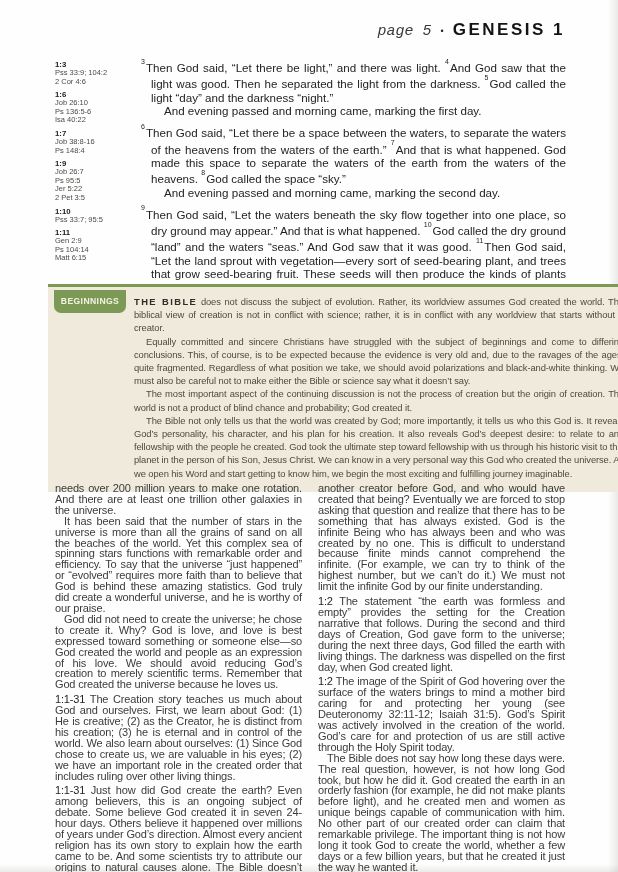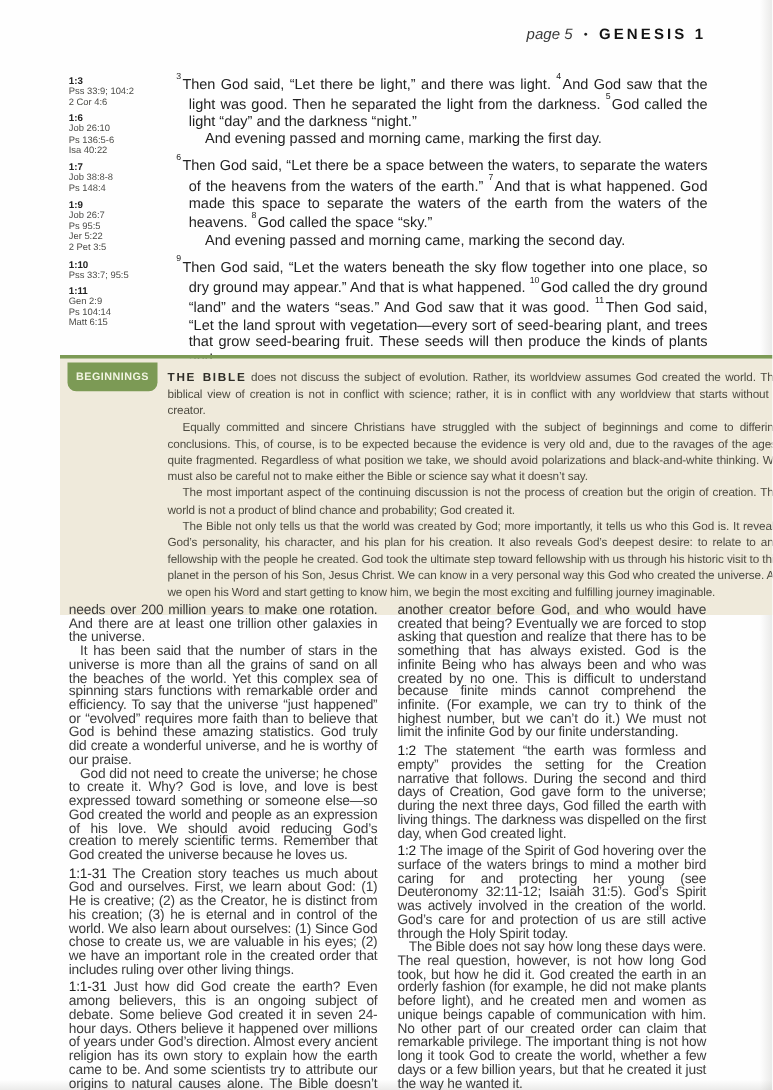--- a/index.html
+++ b/index.html
@@ -7,23 +7,23 @@
     position:relative;width:618px;height:872px;background:#fefefe;overflow:hidden;
     font-family:"Liberation Sans",sans-serif;color:#3c3c3c;
   }
   .page-edge-right{position:absolute;top:0;right:0;width:10px;height:100%;
     background:linear-gradient(to right,rgba(255,255,255,0),rgba(160,160,155,0.22));}
   .page-edge-bottom{position:absolute;bottom:0;left:0;width:100%;height:8px;
     background:linear-gradient(to bottom,rgba(255,255,255,0),rgba(160,160,155,0.20));}
 
   
   .running-head{position:absolute;top:20px;right:53px;display:flex;align-items:baseline;gap:9px;}
-  .page-label{font-family:Liberation Sans, sans-serif;font-style:italic;font-size:12px;color:#3a3a3a;}
+  .page-label{font-family:Liberation Mono, monospace;font-style:italic;font-size:15px;color:#3a3a3a;}
   .head-bullet{font-size:9px;color:#222;position:relative;top:-1px;}
-  .book-title{font-weight:bold;font-size:12px;letter-spacing:2.5px;color:#141414;}
+  .book-title{font-weight:bold;font-size:17px;letter-spacing:2.5px;color:#141414;}
 
   
   .scripture{position:absolute;top:58px;left:55px;width:511px;display:flex;}
   .margin-col{width:86px;flex:none;padding-top:2px;}
   .ref-group{margin-bottom:4px;}
   .ref-verse{font-weight:bold;font-size:7.8px;line-height:9px;color:#222;}
   .ref-line{font-size:7.5px;line-height:8.6px;color:#4a4a46;}
   .text-col{flex:1;font-family:Liberation Sans, sans-serif;font-size:11.6px;line-height:13.4px;
     color:#232323;text-align:justify;}
   .bible-para{margin:0 0 6px 0;padding-left:10px;text-indent:-10px;}
@@ -72,21 +72,21 @@
           <div class="ref-line">2 Cor 4:6</div>
         </div>
         <div class="ref-group">
           <div class="ref-verse">1:6</div>
           <div class="ref-line">Job 26:10</div>
           <div class="ref-line">Ps 136:5-6</div>
           <div class="ref-line">Isa 40:22</div>
         </div>
         <div class="ref-group">
           <div class="ref-verse">1:7</div>
-          <div class="ref-line">Job 38:8-8</div>
+          <div class="ref-line">Job 38:8-16</div>
           <div class="ref-line">Ps 148:4</div>
         </div>
         <div class="ref-group">
           <div class="ref-verse">1:9</div>
           <div class="ref-line">Job 26:7</div>
           <div class="ref-line">Ps 95:5</div>
           <div class="ref-line">Jer 5:22</div>
           <div class="ref-line">2 Pet 3:5</div>
         </div>
         <div class="ref-group">

